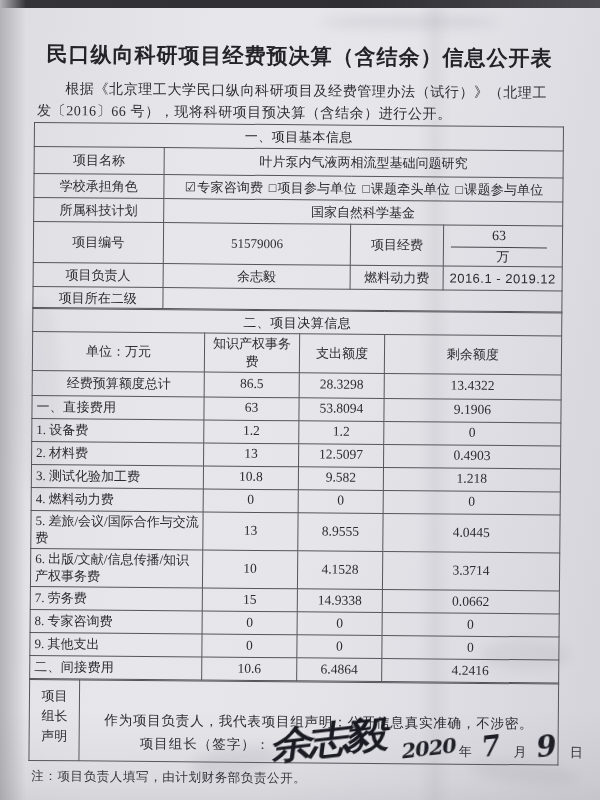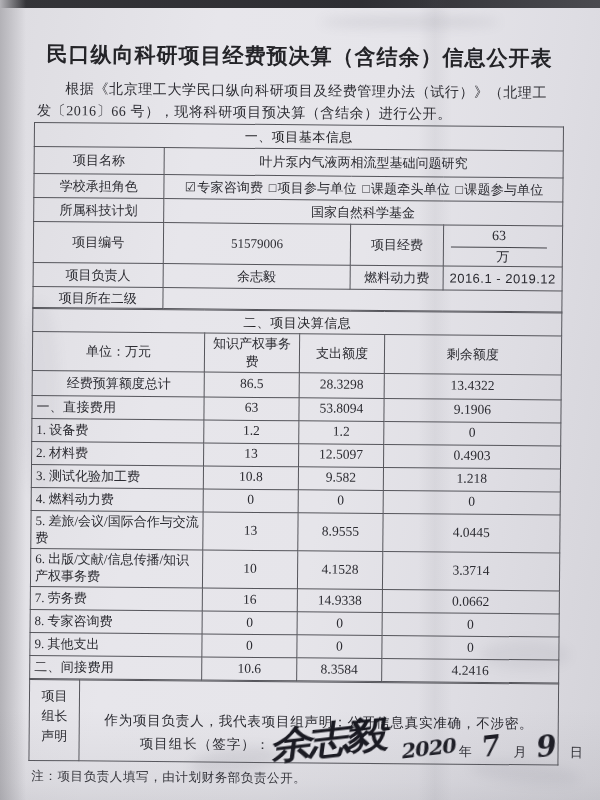--- a/index.html
+++ b/index.html
@@ -220,21 +220,21 @@
 
       <tr>
         <td class="c-label">6. 出版/文献/信息传播/知识产权事务费</td>
         <td class="c-num c-approved">10</td>
         <td class="c-num c-spent">4.1528</td>
         <td class="c-num c-remaining">3.3714</td>
       </tr>
 
       <tr>
         <td class="c-label">7. 劳务费</td>
-        <td class="c-num c-approved">16</td>
+        <td class="c-num c-approved">15</td>
         <td class="c-num c-spent">14.9338</td>
         <td class="c-num c-remaining">0.0662</td>
       </tr>
 
       <tr>
         <td class="c-label">8. 专家咨询费</td>
         <td class="c-num c-approved">0</td>
         <td class="c-num c-spent">0</td>
         <td class="c-num c-remaining">0</td>
       </tr>
@@ -242,21 +242,21 @@
       <tr>
         <td class="c-label">9. 其他支出</td>
         <td class="c-num c-approved">0</td>
         <td class="c-num c-spent">0</td>
         <td class="c-num c-remaining">0</td>
       </tr>
 
       <tr class="row-section">
         <td class="c-label">二、间接费用</td>
         <td class="c-num c-approved">10.6</td>
-        <td class="c-num c-spent">8.3584</td>
+        <td class="c-num c-spent">6.4864</td>
         <td class="c-num c-remaining">4.2416</td>
       </tr>
     </tbody>
     </table>
 
     <table class="sheet t3">
       <colgroup>
           <col style="width:9.5%">
           <col style="width:90.5%">
         </colgroup>

